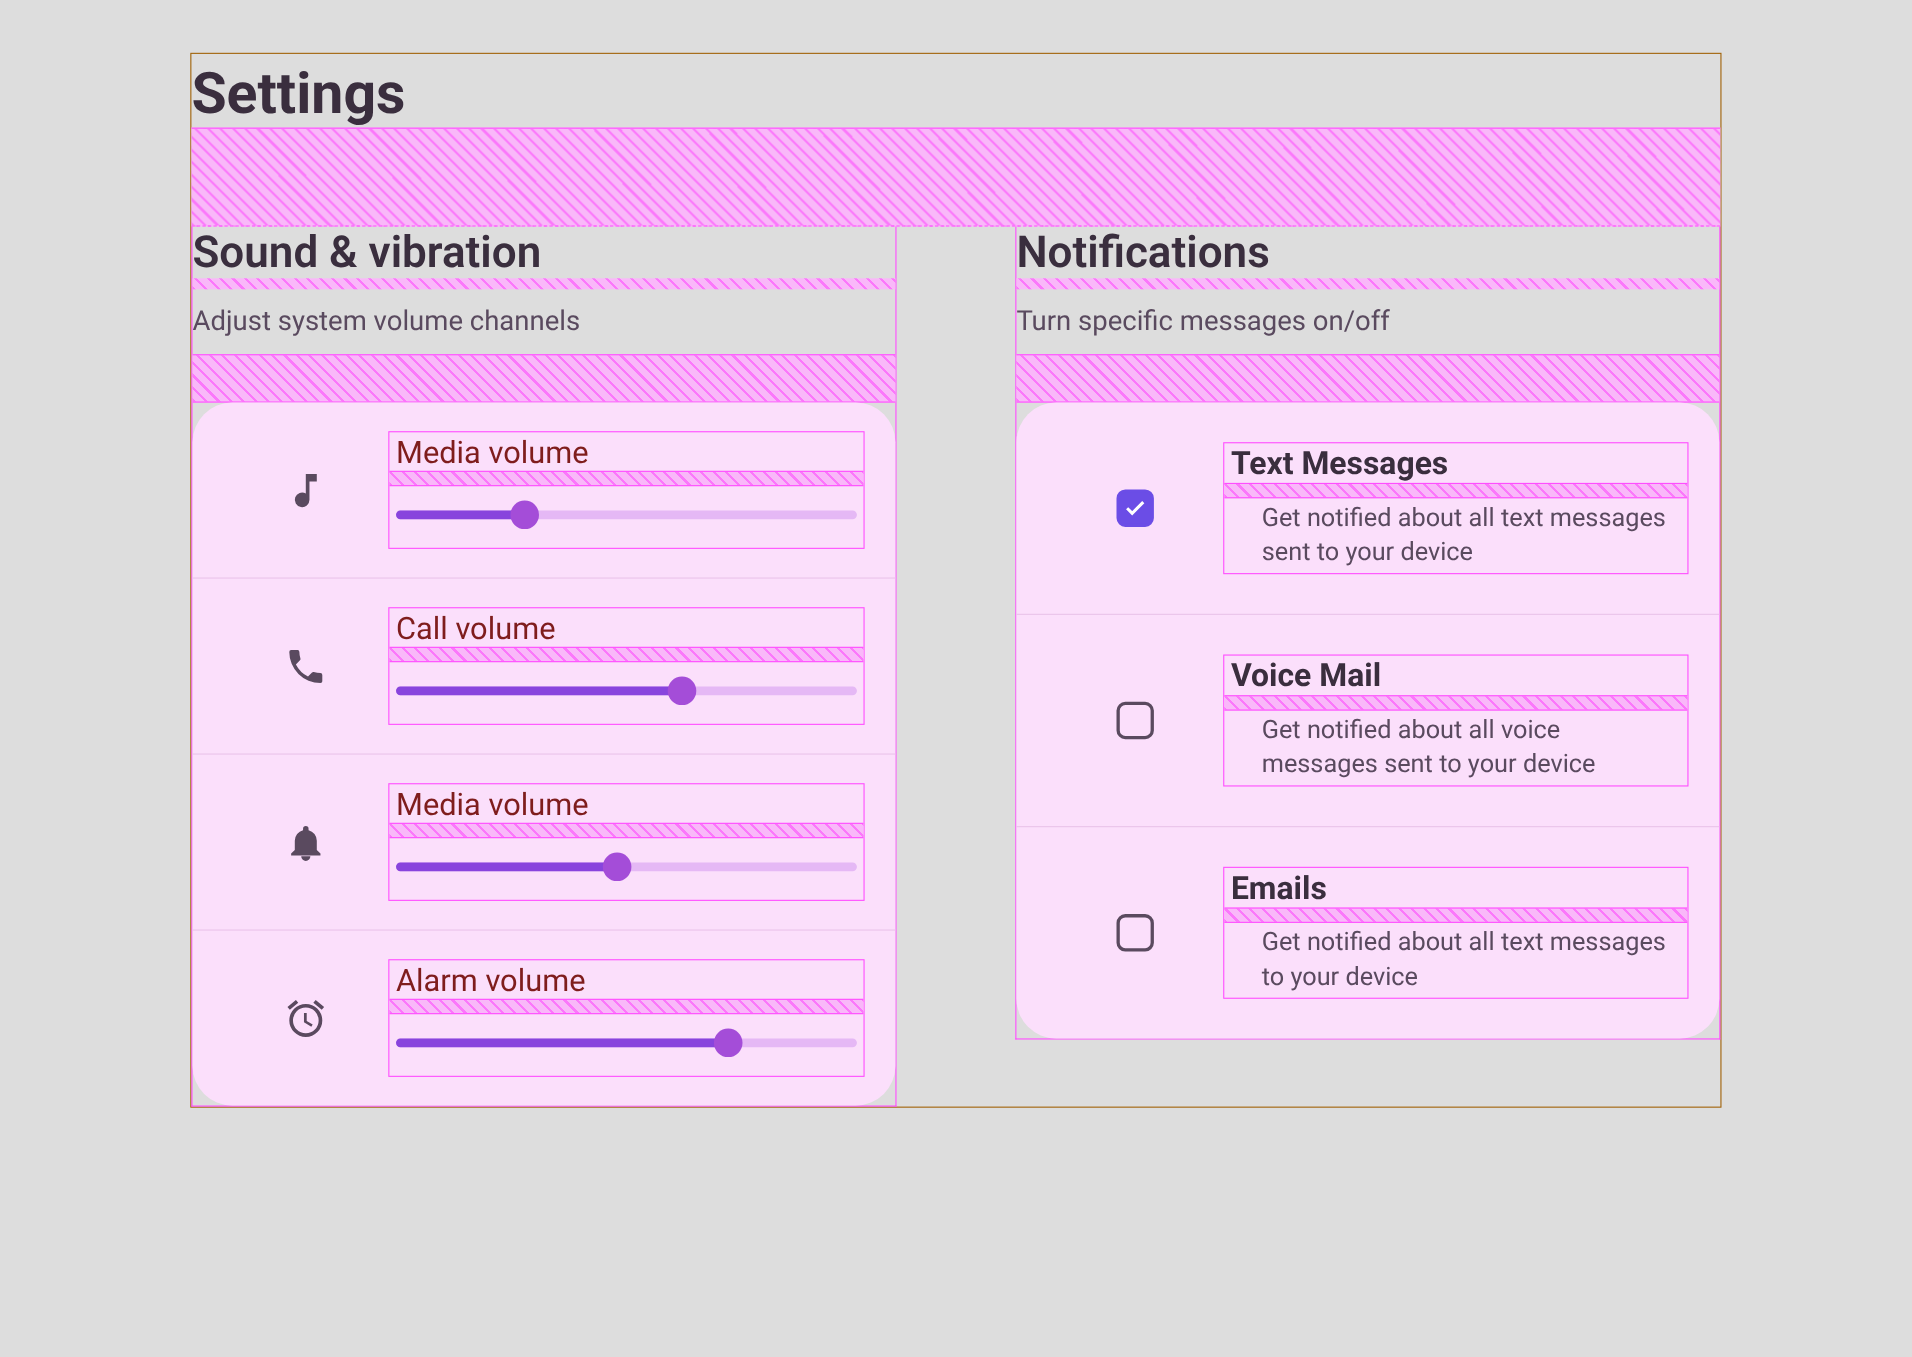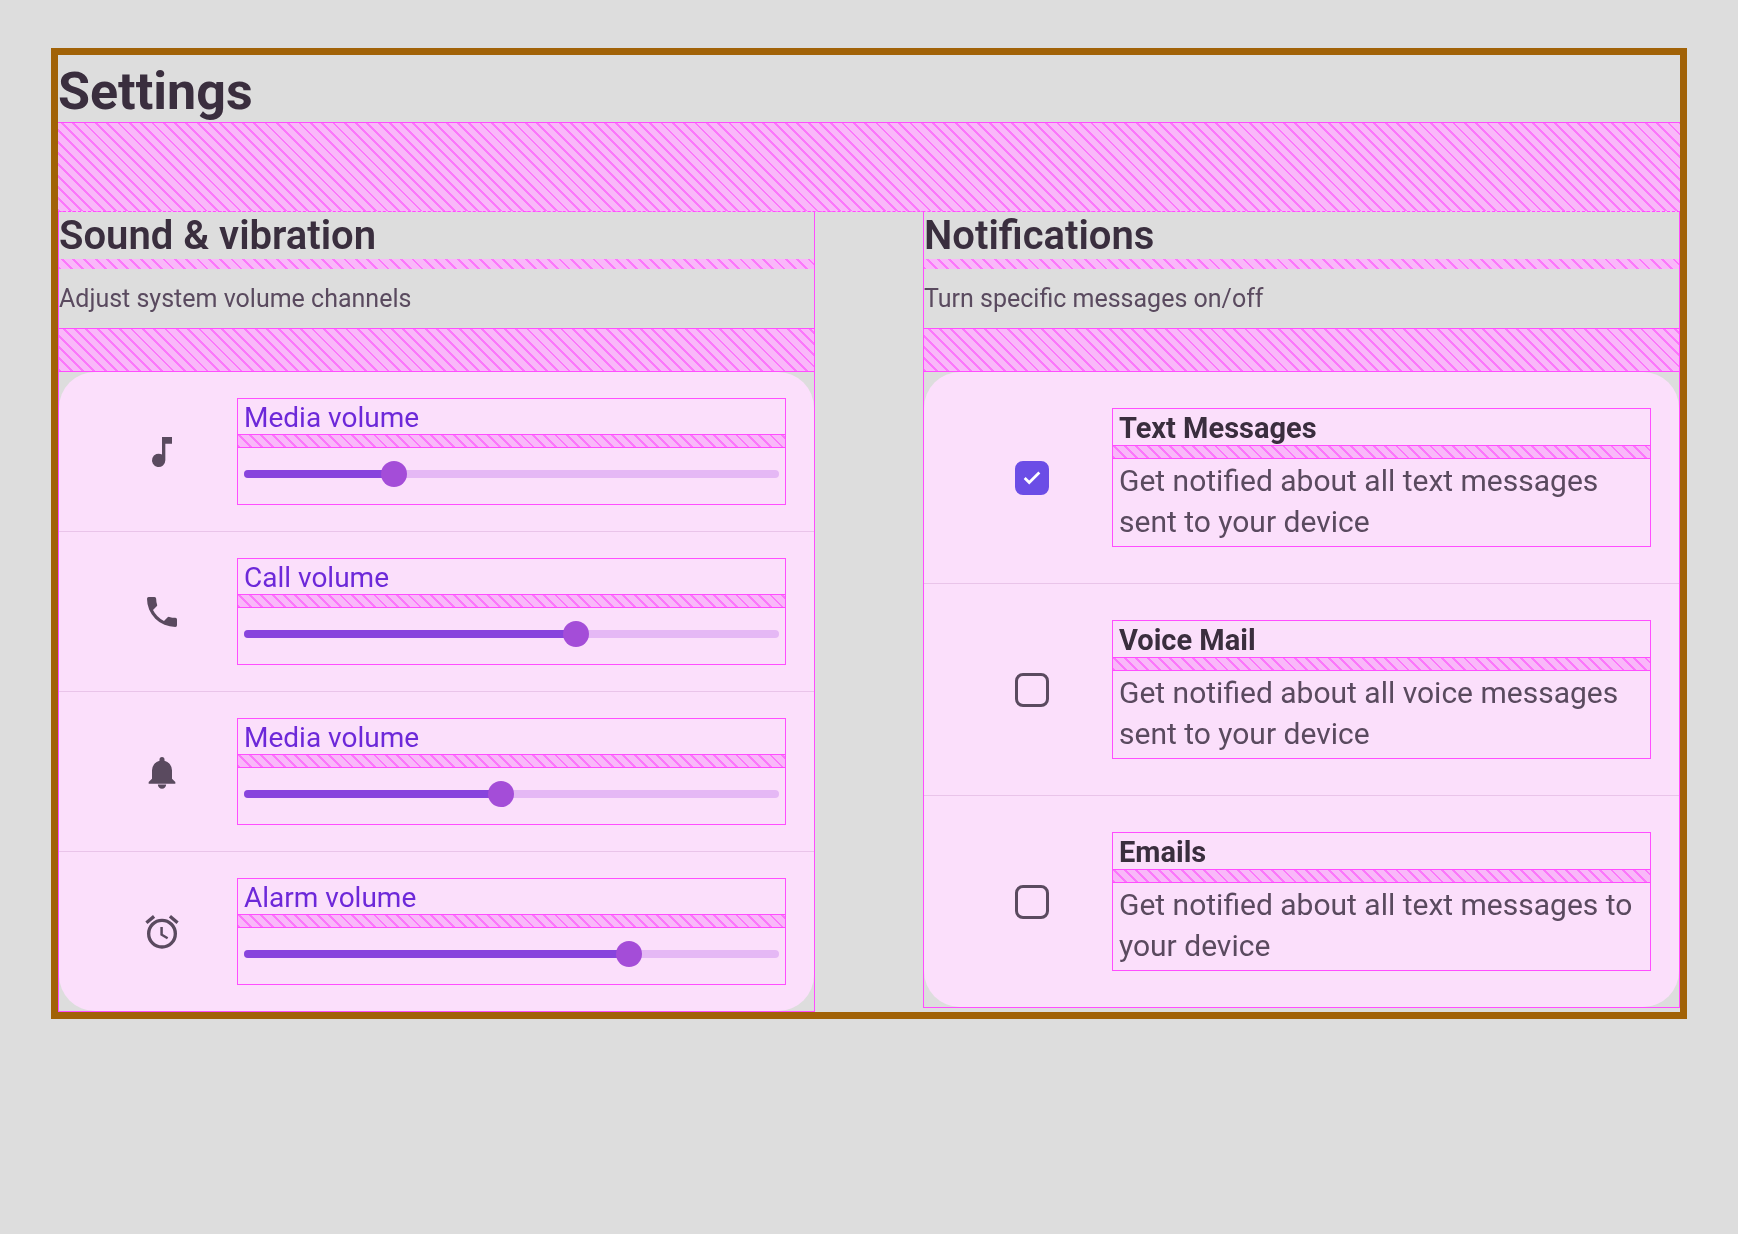--- a/index.html
+++ b/index.html
@@ -9,22 +9,22 @@
     }
     body {
       background: #DDDDDD;
       font-family: -apple-system, BlinkMacSystemFont, "Segoe UI", Roboto, Helvetica, Arial, sans-serif;
       padding: 48px;
       width: 1738px;
       height: 1234px;
       position: relative;
     }
     .outer {
-      border: 7px solid #a16207;
-      width: 1636px;
+      border: 1px solid #a16207;
+      width: 1392px;
       margin: 0 auto;
     }
     .page-title {
       font-size: 52px;
       font-weight: 700;
       color: #3A2E3E;
       padding: 6px 0 0 0;
     }
     .hatched {
       background-color: #F9B8F9;
@@ -93,21 +93,21 @@
     .row-body {
       flex: 1;
       border: 1px solid #FF4DFF;
       padding: 0;
     }
     .row-body-inner {
       padding: 2px 6px 0 6px;
     }
     .row-label {
       font-size: 28px;
-      color: #6d28d9;
+      color: #7f1d1d;
       font-weight: 400;
     }
     .mini-hatch12 {
       height: 14px;
       border-top: 1px solid #FF4DFF;
       border-bottom: 1px solid #FF4DFF;
     }
     .slider-wrap {
       padding: 14px 6px 18px 6px;
     }
@@ -185,24 +185,25 @@
       flex: 1;
       border: 1px solid #FF4DFF;
     }
     .notif-title {
       font-size: 29px;
       font-weight: 700;
       color: #3A2E3E;
       padding: 2px 6px 0 6px;
     }
     .notif-desc {
-      font-size: 30px;
+      font-size: 23px;
       color: #5A4A5F;
       padding: 2px 6px 4px 6px;
       line-height: 1.35;
+      margin-left: 28px;
     }
   </style>
 </head>
 <body>
 
 <div class="outer">
   <div class="page-title">Settings</div>
   <div class="hatched page-spacer"></div>
   <div class="columns">
 

